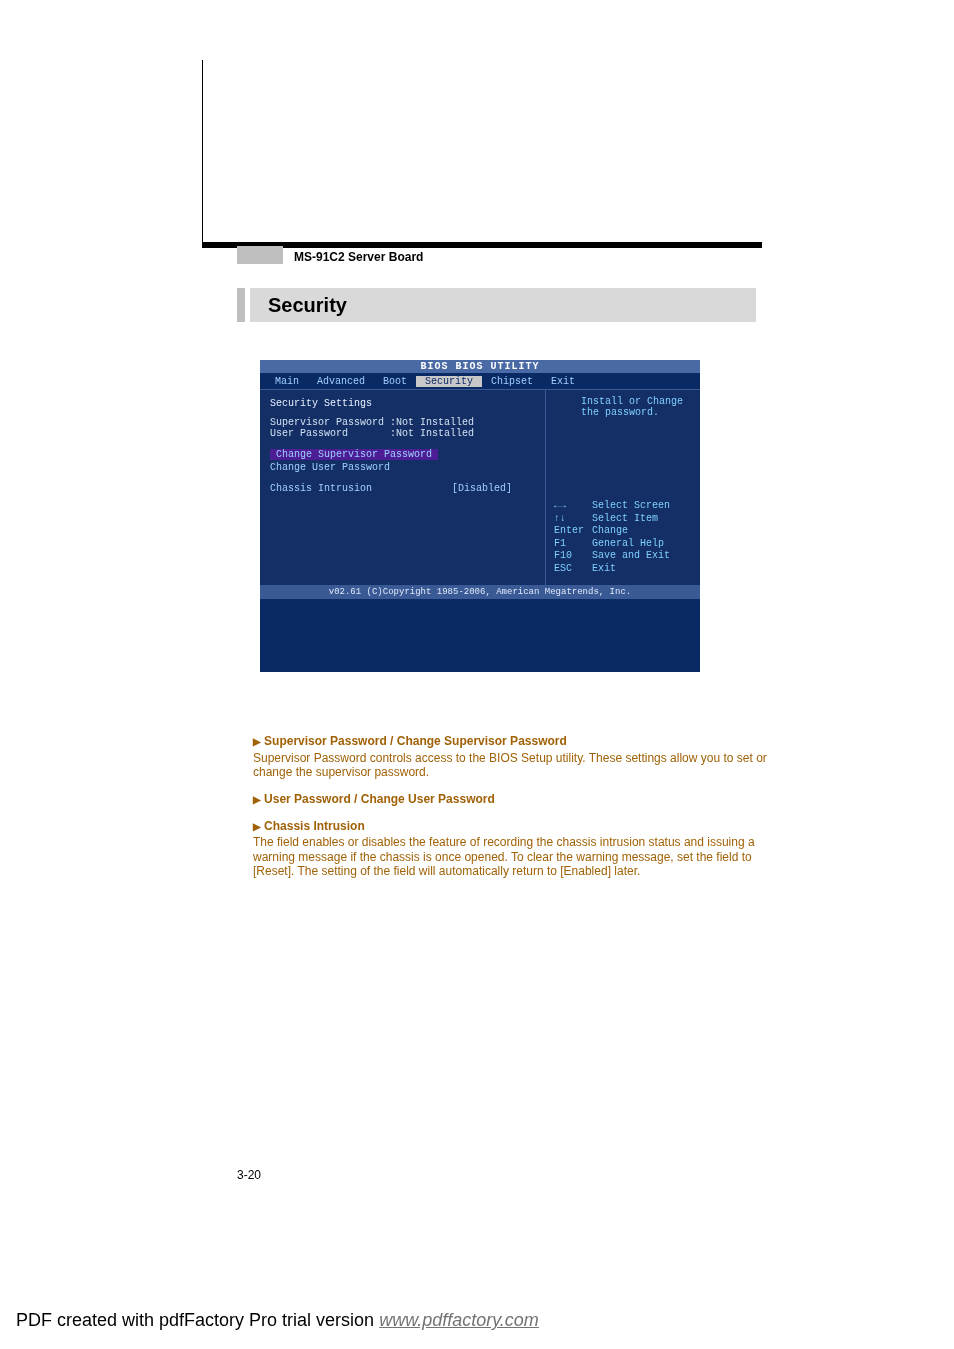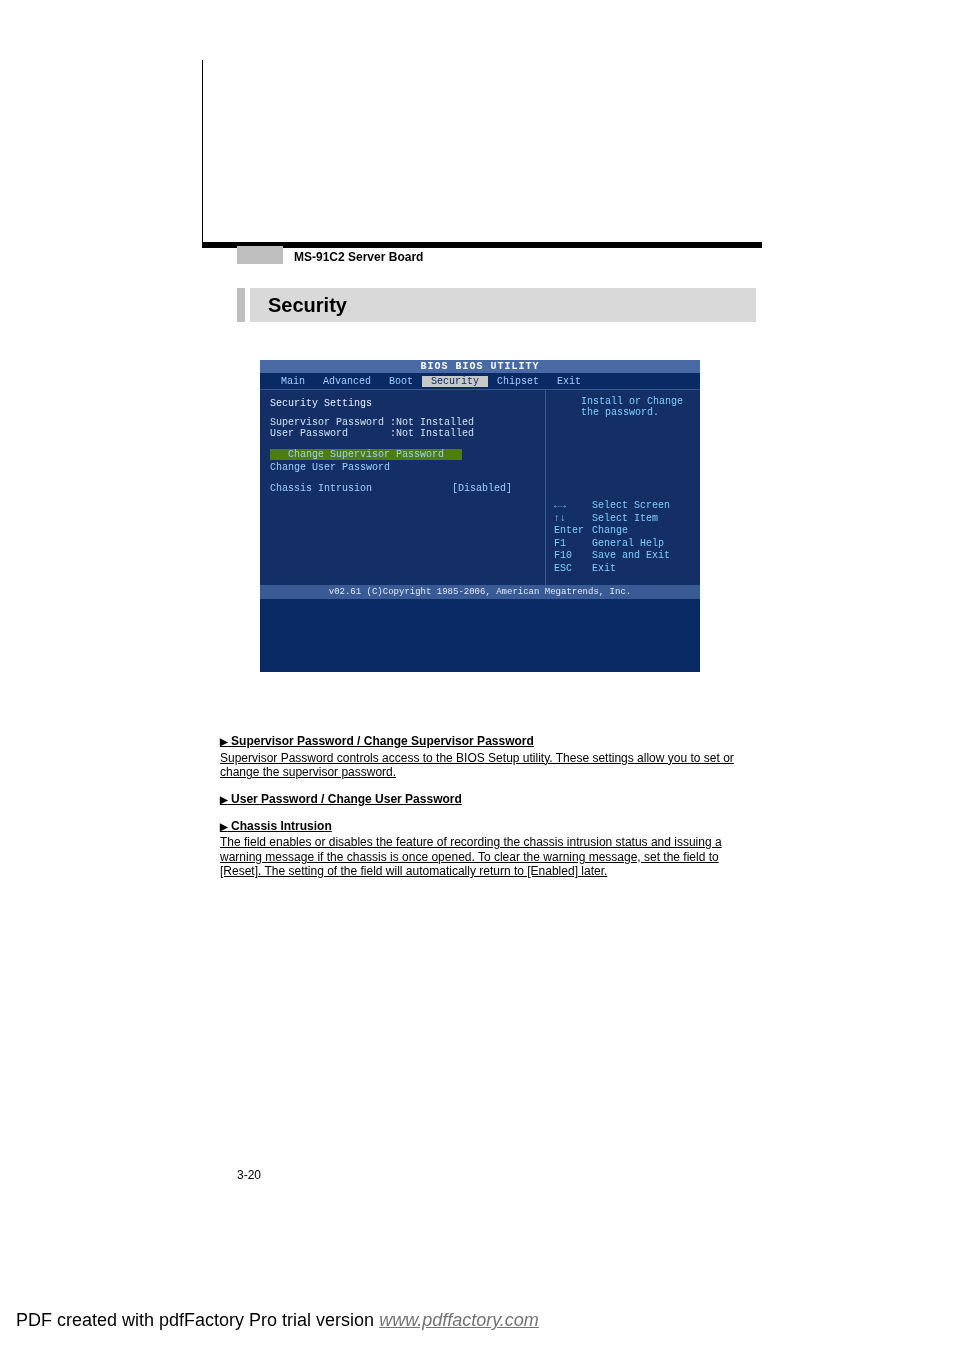--- a/index.html
+++ b/index.html
@@ -89,21 +89,21 @@
     color: #fff;
     text-align: center;
     padding: 1px 0;
     font-weight: bold;
     letter-spacing: 1px;
   }
   .bios-tabs {
     display: flex;
     background: #0a2a66;
     color: #6fb6f5;
-    padding: 0 12px;
+    padding: 0 6px;
     height: 16px;
     align-items: center;
   }
   .bios-tab {
     padding: 0 9px;
     color: #9fcfff;
   }
   .bios-tab.active {
     background: #c8c8c8;
     color: #0a2a66;
@@ -122,21 +122,21 @@
   .bios-right {
     width: 155px;
     border-left: 1px solid #3a5a96;
     padding: 6px 8px;
     background: #132f66;
     color: #7fcfff;
     position: relative;
   }
   .bios-left .sec-head { color: #e8f0ff; margin-bottom: 8px; }
   .bios-left .row { color: #cfe0f0; }
-  .bios-left .hl { color: #fff; background: #4d7c0f; display:inline-block; padding: 0 18px;}
+  .bios-left .hl { color: #fff; background: #4c1d95; display:inline-block; padding: 0 6px;}
   .bios-left .link { color: #9fcfff; margin-top: 2px;}
   .bios-left .opt { color: #9fcfff; margin-top: 10px;}
   .bios-left .val { color: #9fcfff; margin-left: 80px;}
   .bios-right .help-top { color: #7fcfff; margin-left: 27px; }
   .bios-nav {
     position: absolute;
     bottom: 10px;
     left: 8px;
     color: #7fcfff;
     line-height: 1.25;
@@ -146,28 +146,27 @@
     text-align: center;
     font-size: 9px;
     padding: 2px 0;
     color: #dfe8f8;
     background: #3a5a96;
   }
 
   
   .desc {
     position: absolute;
-    left: 18px;
+    left: 51px;
     top: 662px;
     width: 515px;
     font-size: 12px;
     font-family: Arial, Helvetica, sans-serif;
     line-height: 1.22;
-    color: #000000;
-    text-decoration: underline;
+    color: #a16207;
   }
   .desc .item-head { font-weight: bold; margin-top: 12px; }
   .desc .tri { font-size: 10px; }
   .desc p { margin-bottom: 2px; }
 
   .page-num {
     position: absolute;
     left: 35px;
     top: 1108px;
     font-size: 12px;

